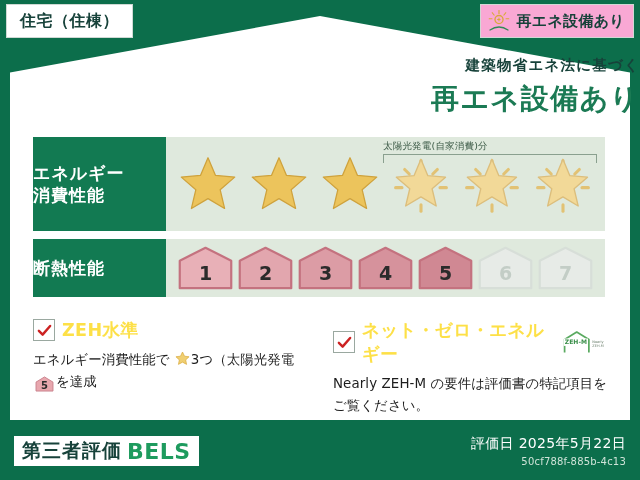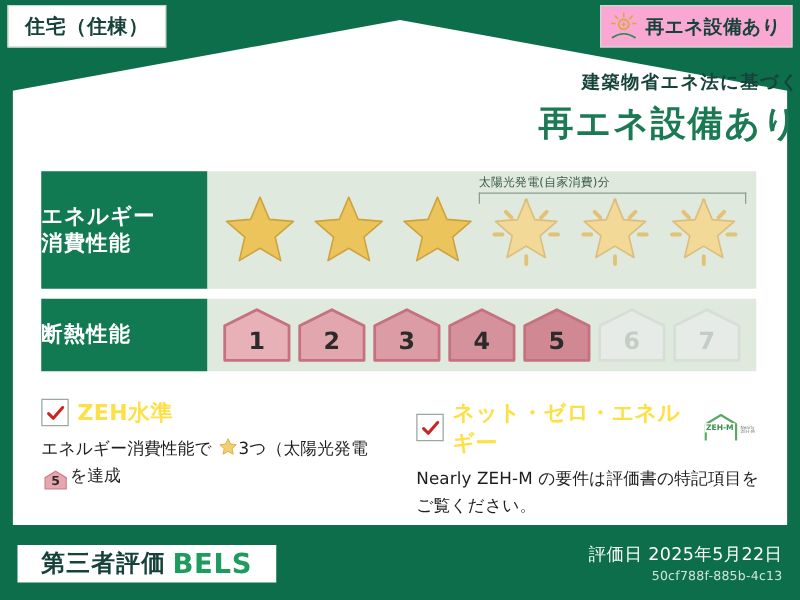--- a/index.html
+++ b/index.html
@@ -77,21 +77,21 @@
   .inline-star{width:15px;height:15px;vertical-align:-2px;margin:0 1px;}
   .inline-grade{display:inline-block;position:relative;width:19px;height:16px;vertical-align:-3px;margin:0 2px;}
   .inline-grade svg{position:absolute;left:0;top:0;width:100%;height:100%;}
   .inline-grade i{position:relative;z-index:2;font-style:normal;font-size:10px;font-weight:bold;
                   color:#2b2b2b;display:block;text-align:center;line-height:20px;}
   .zehm-logo{width:56px;height:30px;vertical-align:middle;margin-left:4px;}
 
   
   .footer{position:absolute;left:0;bottom:0;width:640px;height:54px;background:#0c6e4b;}
   .bels{position:absolute;left:14px;top:10px;height:30px;background:#fff;
-        display:flex;align-items:center;padding:0 19px;}
+        display:flex;align-items:center;padding:0 8px;}
   .bels .jp{font-size:19px;font-weight:bold;color:#17423a;letter-spacing:1px;}
   .bels .en{font-size:22px;font-weight:bold;color:#1e9b5e;letter-spacing:.5px;margin-left:5px;}
   .bldg{position:absolute;left:215px;top:17px;font-size:14px;color:#ffffff;letter-spacing:.3px;}
   .eval{position:absolute;right:14px;top:9px;text-align:right;}
   .eval .d{font-size:14px;color:#ffffff;letter-spacing:.3px;}
   .eval .id{font-size:10px;color:#cfe3d8;letter-spacing:.2px;margin-top:3px;}
 </style>
 </head>
 <body>
 

